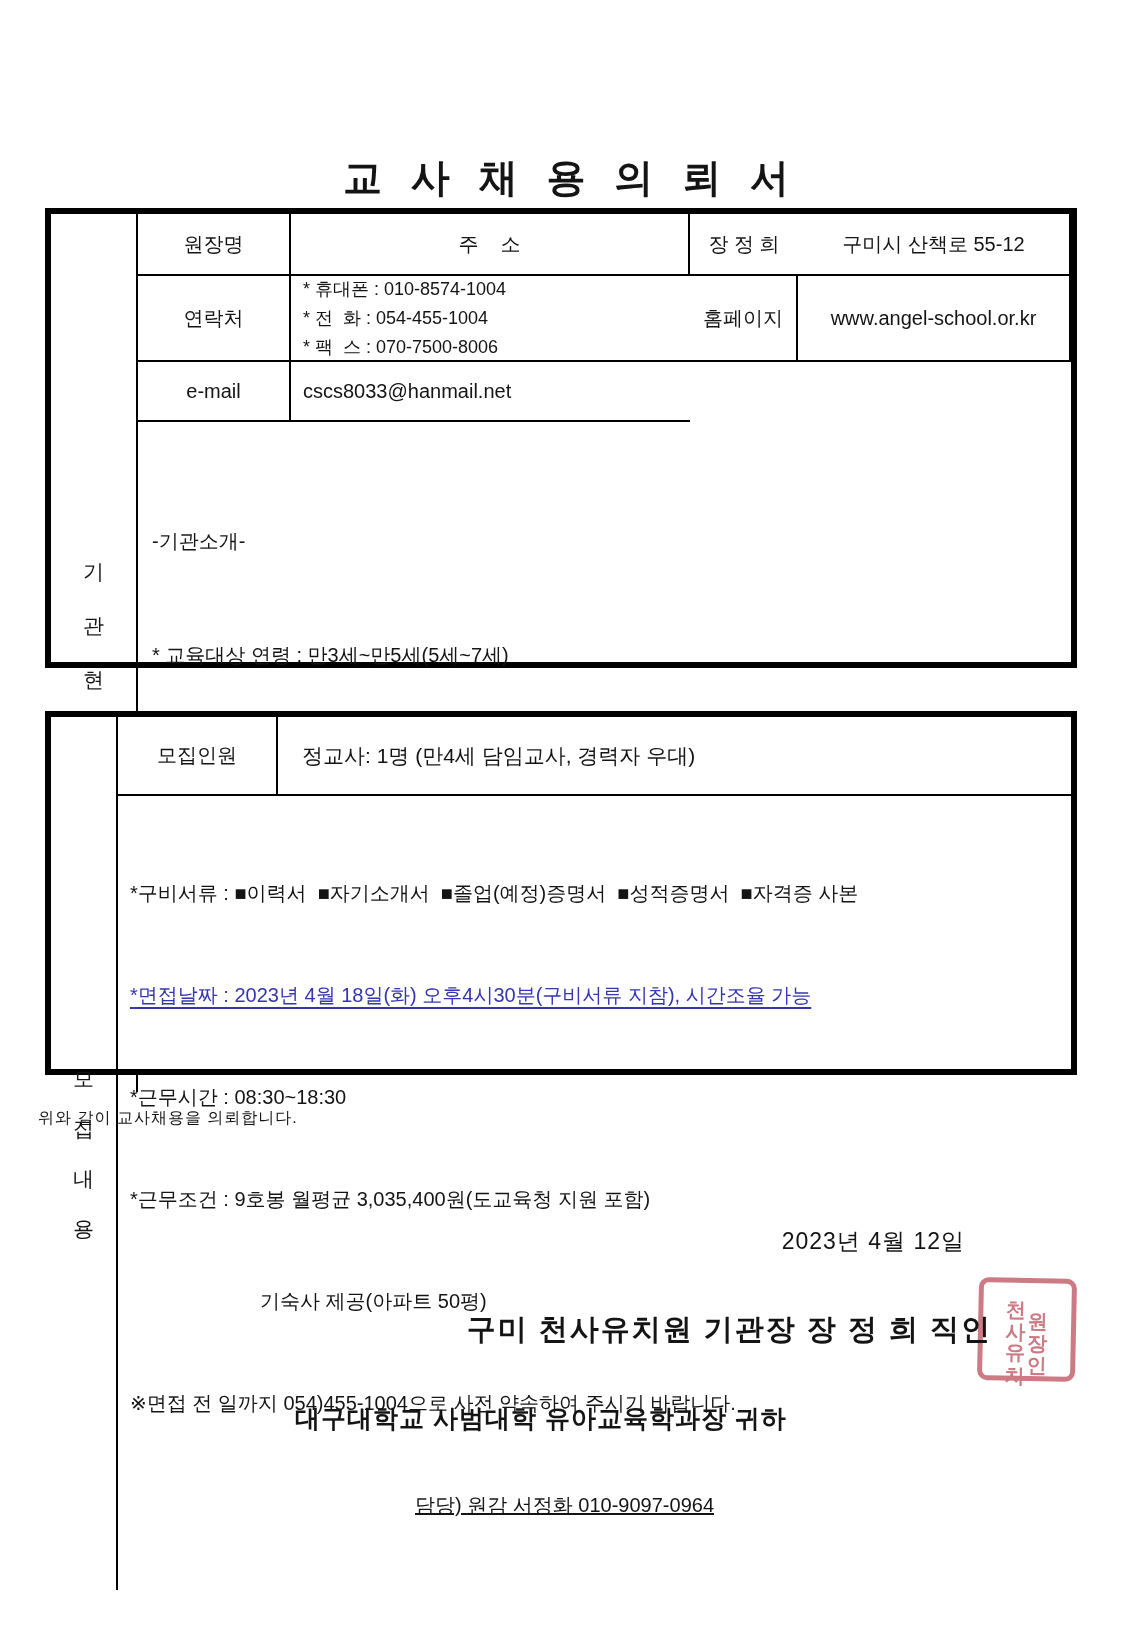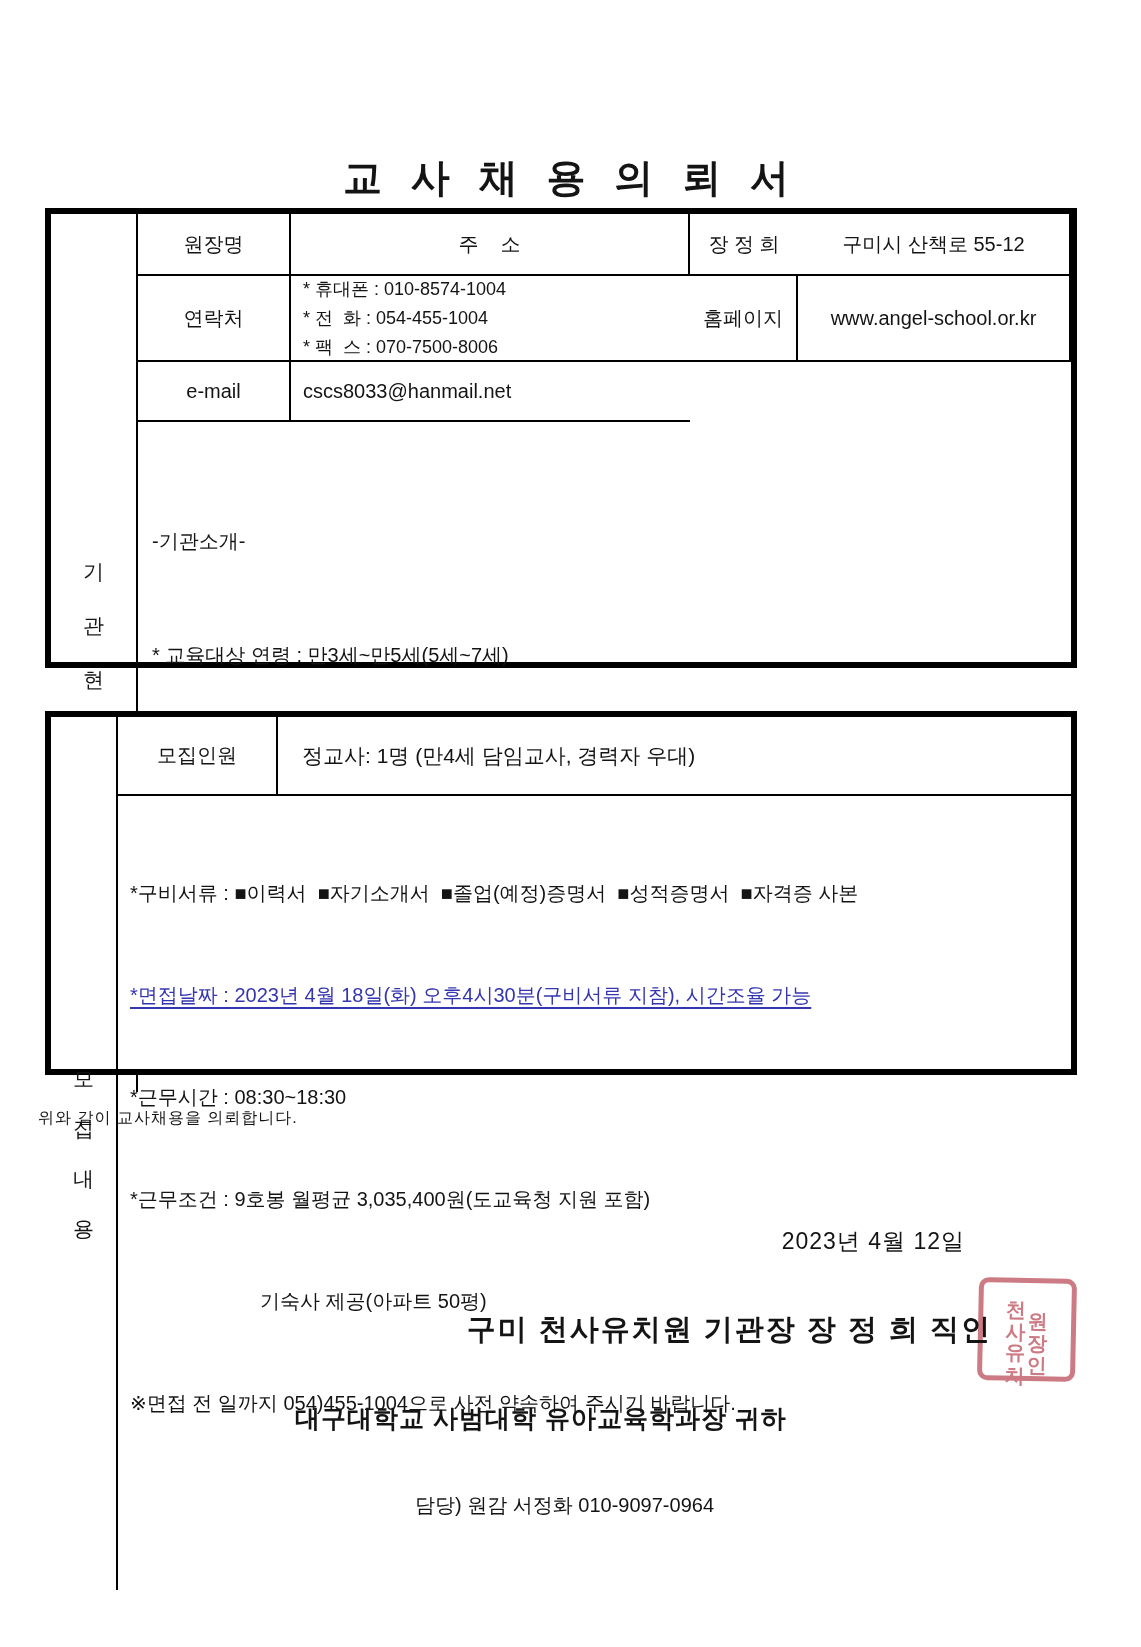--- a/index.html
+++ b/index.html
@@ -83,21 +83,21 @@
     padding:12px 0 0 12px;
     font-size:20px;line-height:34px;
     white-space:pre;
   }
   .detail-cell .interview{
     color:var(--link-blue);
     text-decoration:underline;
     text-underline-offset:5px;
   }
   .detail-cell .indent1{padding-left:130px;}
-  .detail-cell .indent2{padding-left:285px;}
+  .detail-cell .indent2{padding-left:285px;text-decoration:underline;}
 
   
   .request{top:1108px;left:38px;font-size:16px;letter-spacing:1px;}
   .date-line{top:1226px;left:0;width:965px;text-align:right;font-size:23px;letter-spacing:1px;}
   .signature{
     top:1310px;left:0;width:992px;text-align:right;
     font-size:29px;font-weight:bold;letter-spacing:2px;
     z-index:2;white-space:pre;
   }
   .recipient{top:1402px;left:295px;font-size:25px;font-weight:bold;letter-spacing:1px;}

